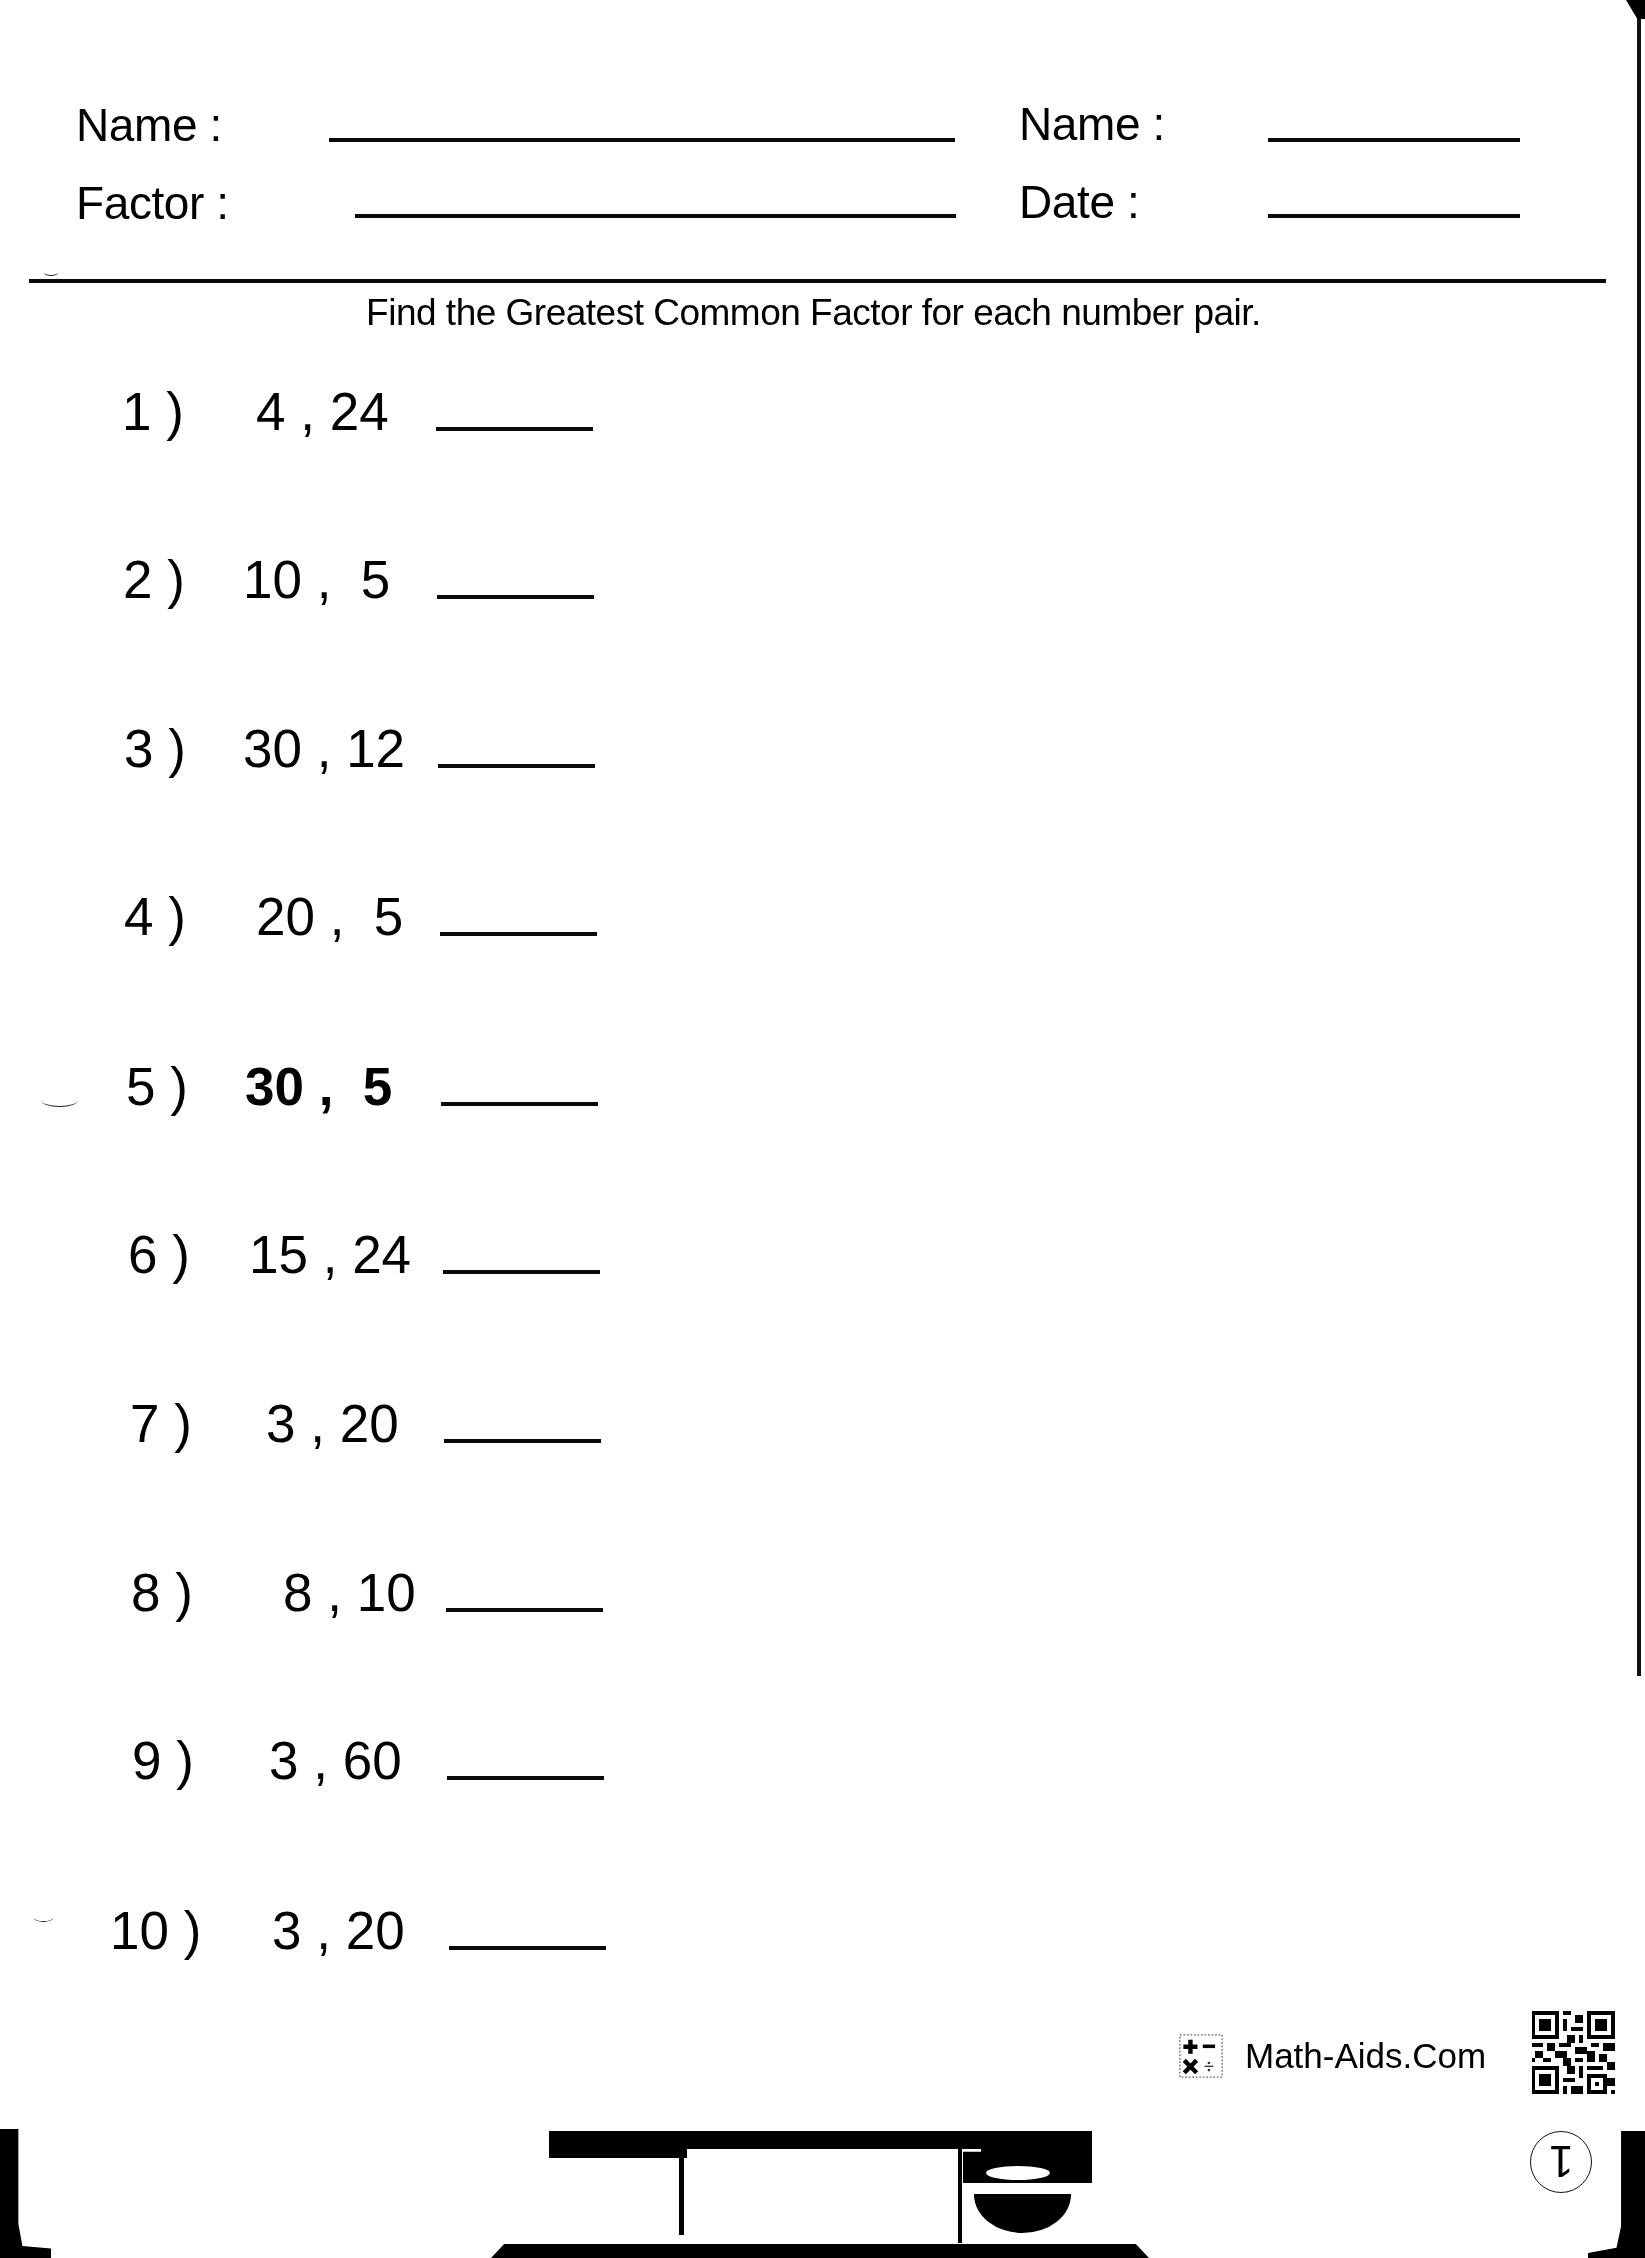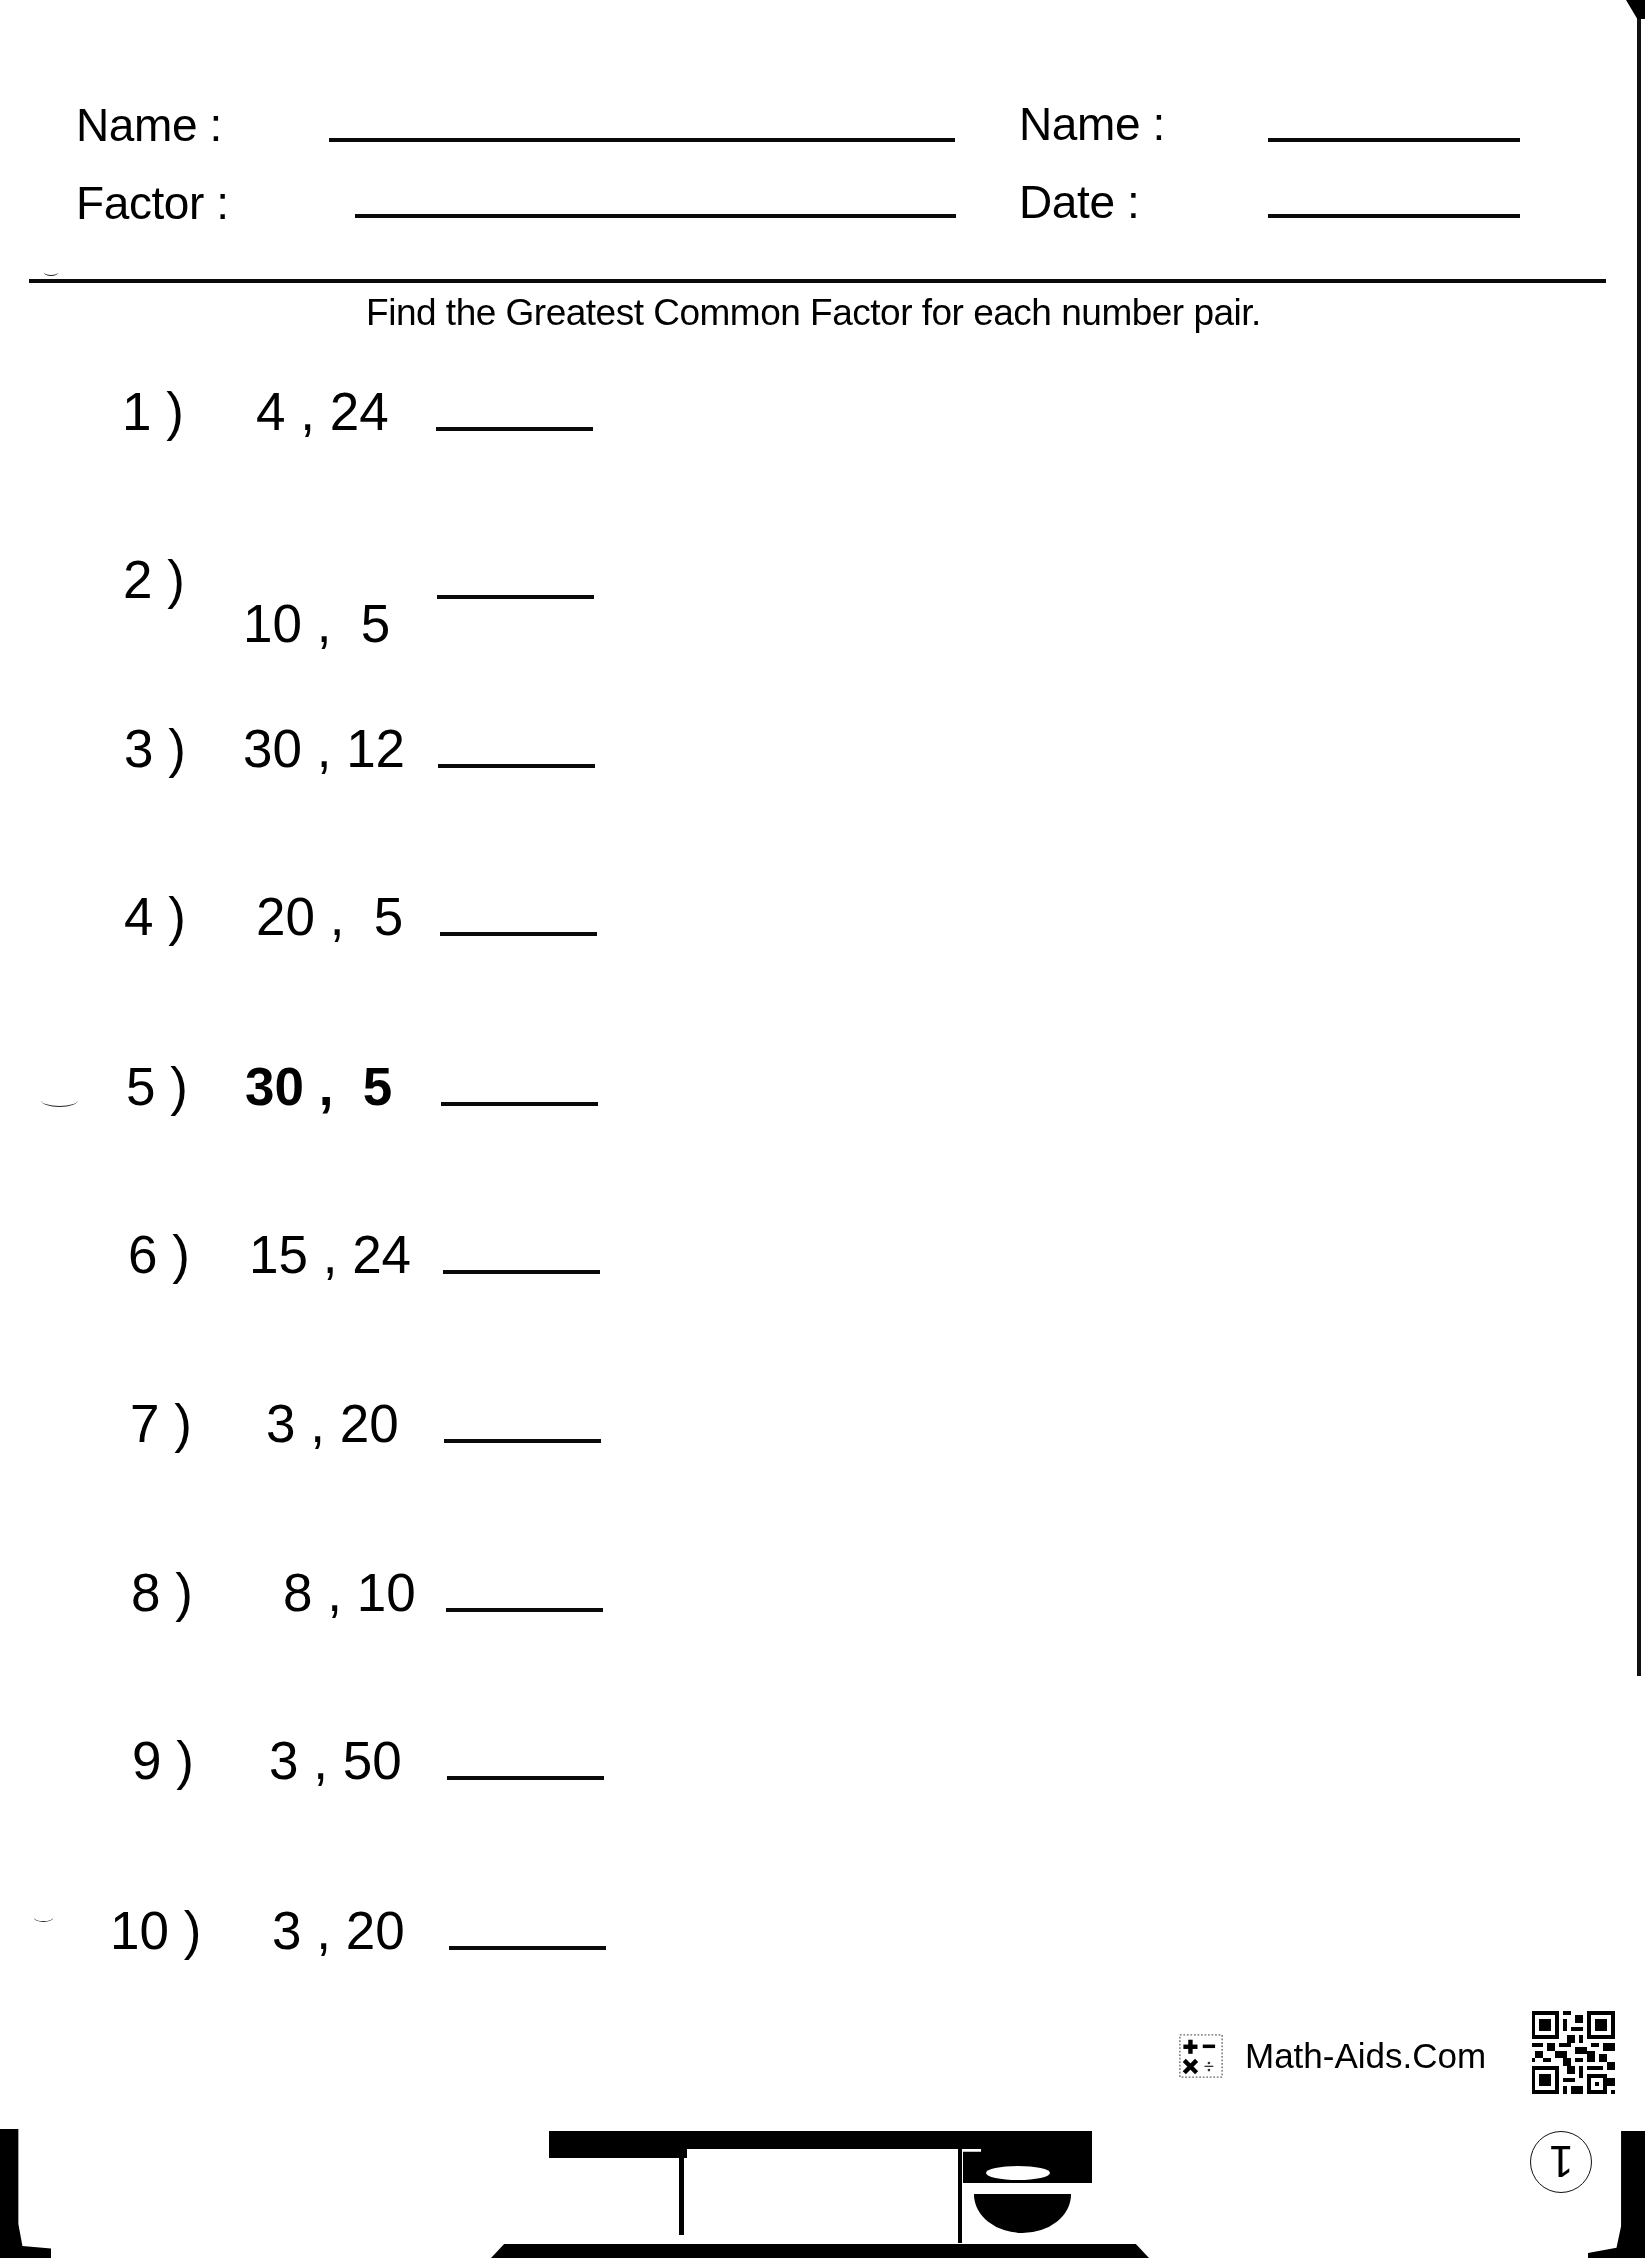--- a/index.html
+++ b/index.html
@@ -156,21 +156,21 @@
 <div class="instructions">Find the Greatest Common Factor for each number pair.</div>
 
 <div class="problem" style="left:0;top:385px;">
   <span class="p-num" style="left:122px;">1 )</span>
   <span class="p-pair" style="left:256px;">4 , 24</span>
   <div class="p-answer" style="left:436px;"></div>
 </div>
 
 <div class="problem" style="left:0;top:553px;">
   <span class="p-num" style="left:123px;">2 )</span>
-  <span class="p-pair" style="left:243px;margin-top:44px;">10 ,  5</span>
+  <span class="p-pair" style="left:243px;">10 ,  5</span>
   <div class="p-answer" style="left:437px;"></div>
 </div>
 
 <div class="problem" style="left:0;top:722px;">
   <span class="p-num" style="left:124px;">3 )</span>
   <span class="p-pair" style="left:243px;">30 , 12</span>
   <div class="p-answer" style="left:438px;"></div>
 </div>
 
 <div class="problem" style="left:0;top:890px;">
@@ -198,21 +198,21 @@
 </div>
 
 <div class="problem" style="left:0;top:1566px;">
   <span class="p-num" style="left:131px;">8 )</span>
   <span class="p-pair" style="left:283px;">8 , 10</span>
   <div class="p-answer" style="left:446px;"></div>
 </div>
 
 <div class="problem" style="left:0;top:1734px;">
   <span class="p-num" style="left:132px;">9 )</span>
-  <span class="p-pair" style="left:269px;">3 , 50</span>
+  <span class="p-pair" style="left:269px;">3 , 60</span>
   <div class="p-answer" style="left:447px;"></div>
 </div>
 
 <div class="problem" style="left:0;top:1904px;">
   <span class="p-num" style="left:110px;">10 )</span>
   <span class="p-pair" style="left:272px;">3 , 20</span>
   <div class="p-answer" style="left:449px;"></div>
 </div>
 
 <div class="punch" style="left:41px;top:1094px;"></div>

